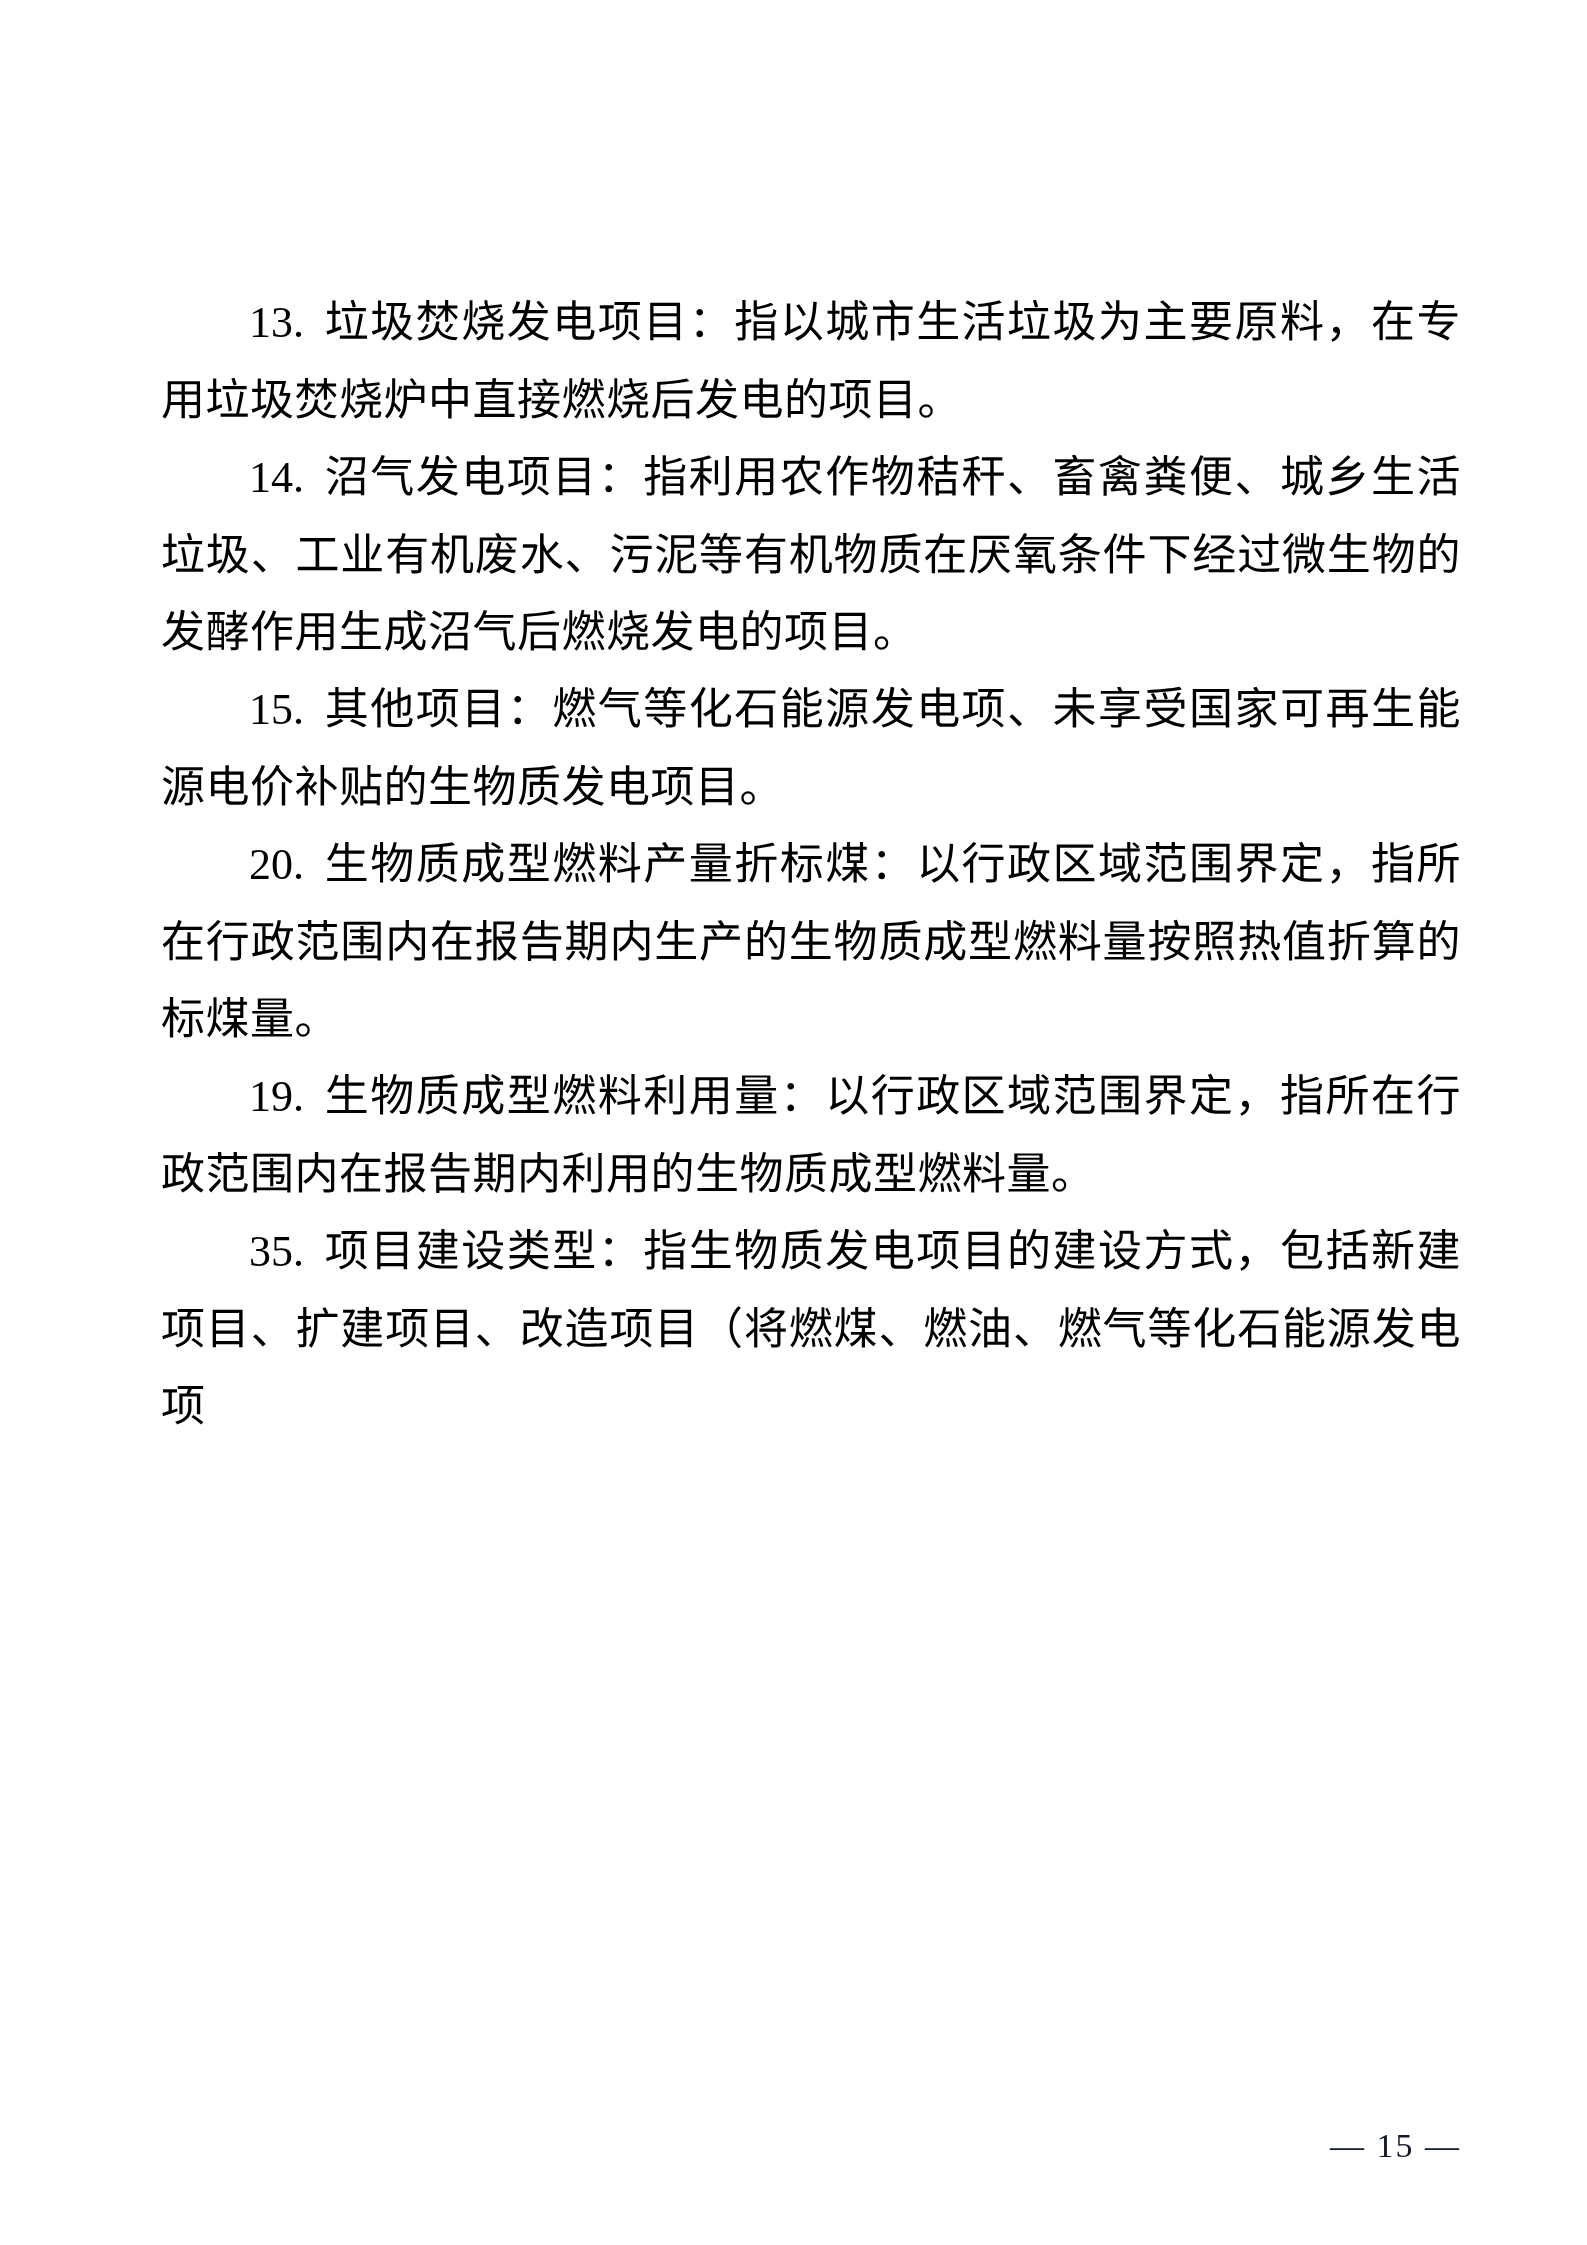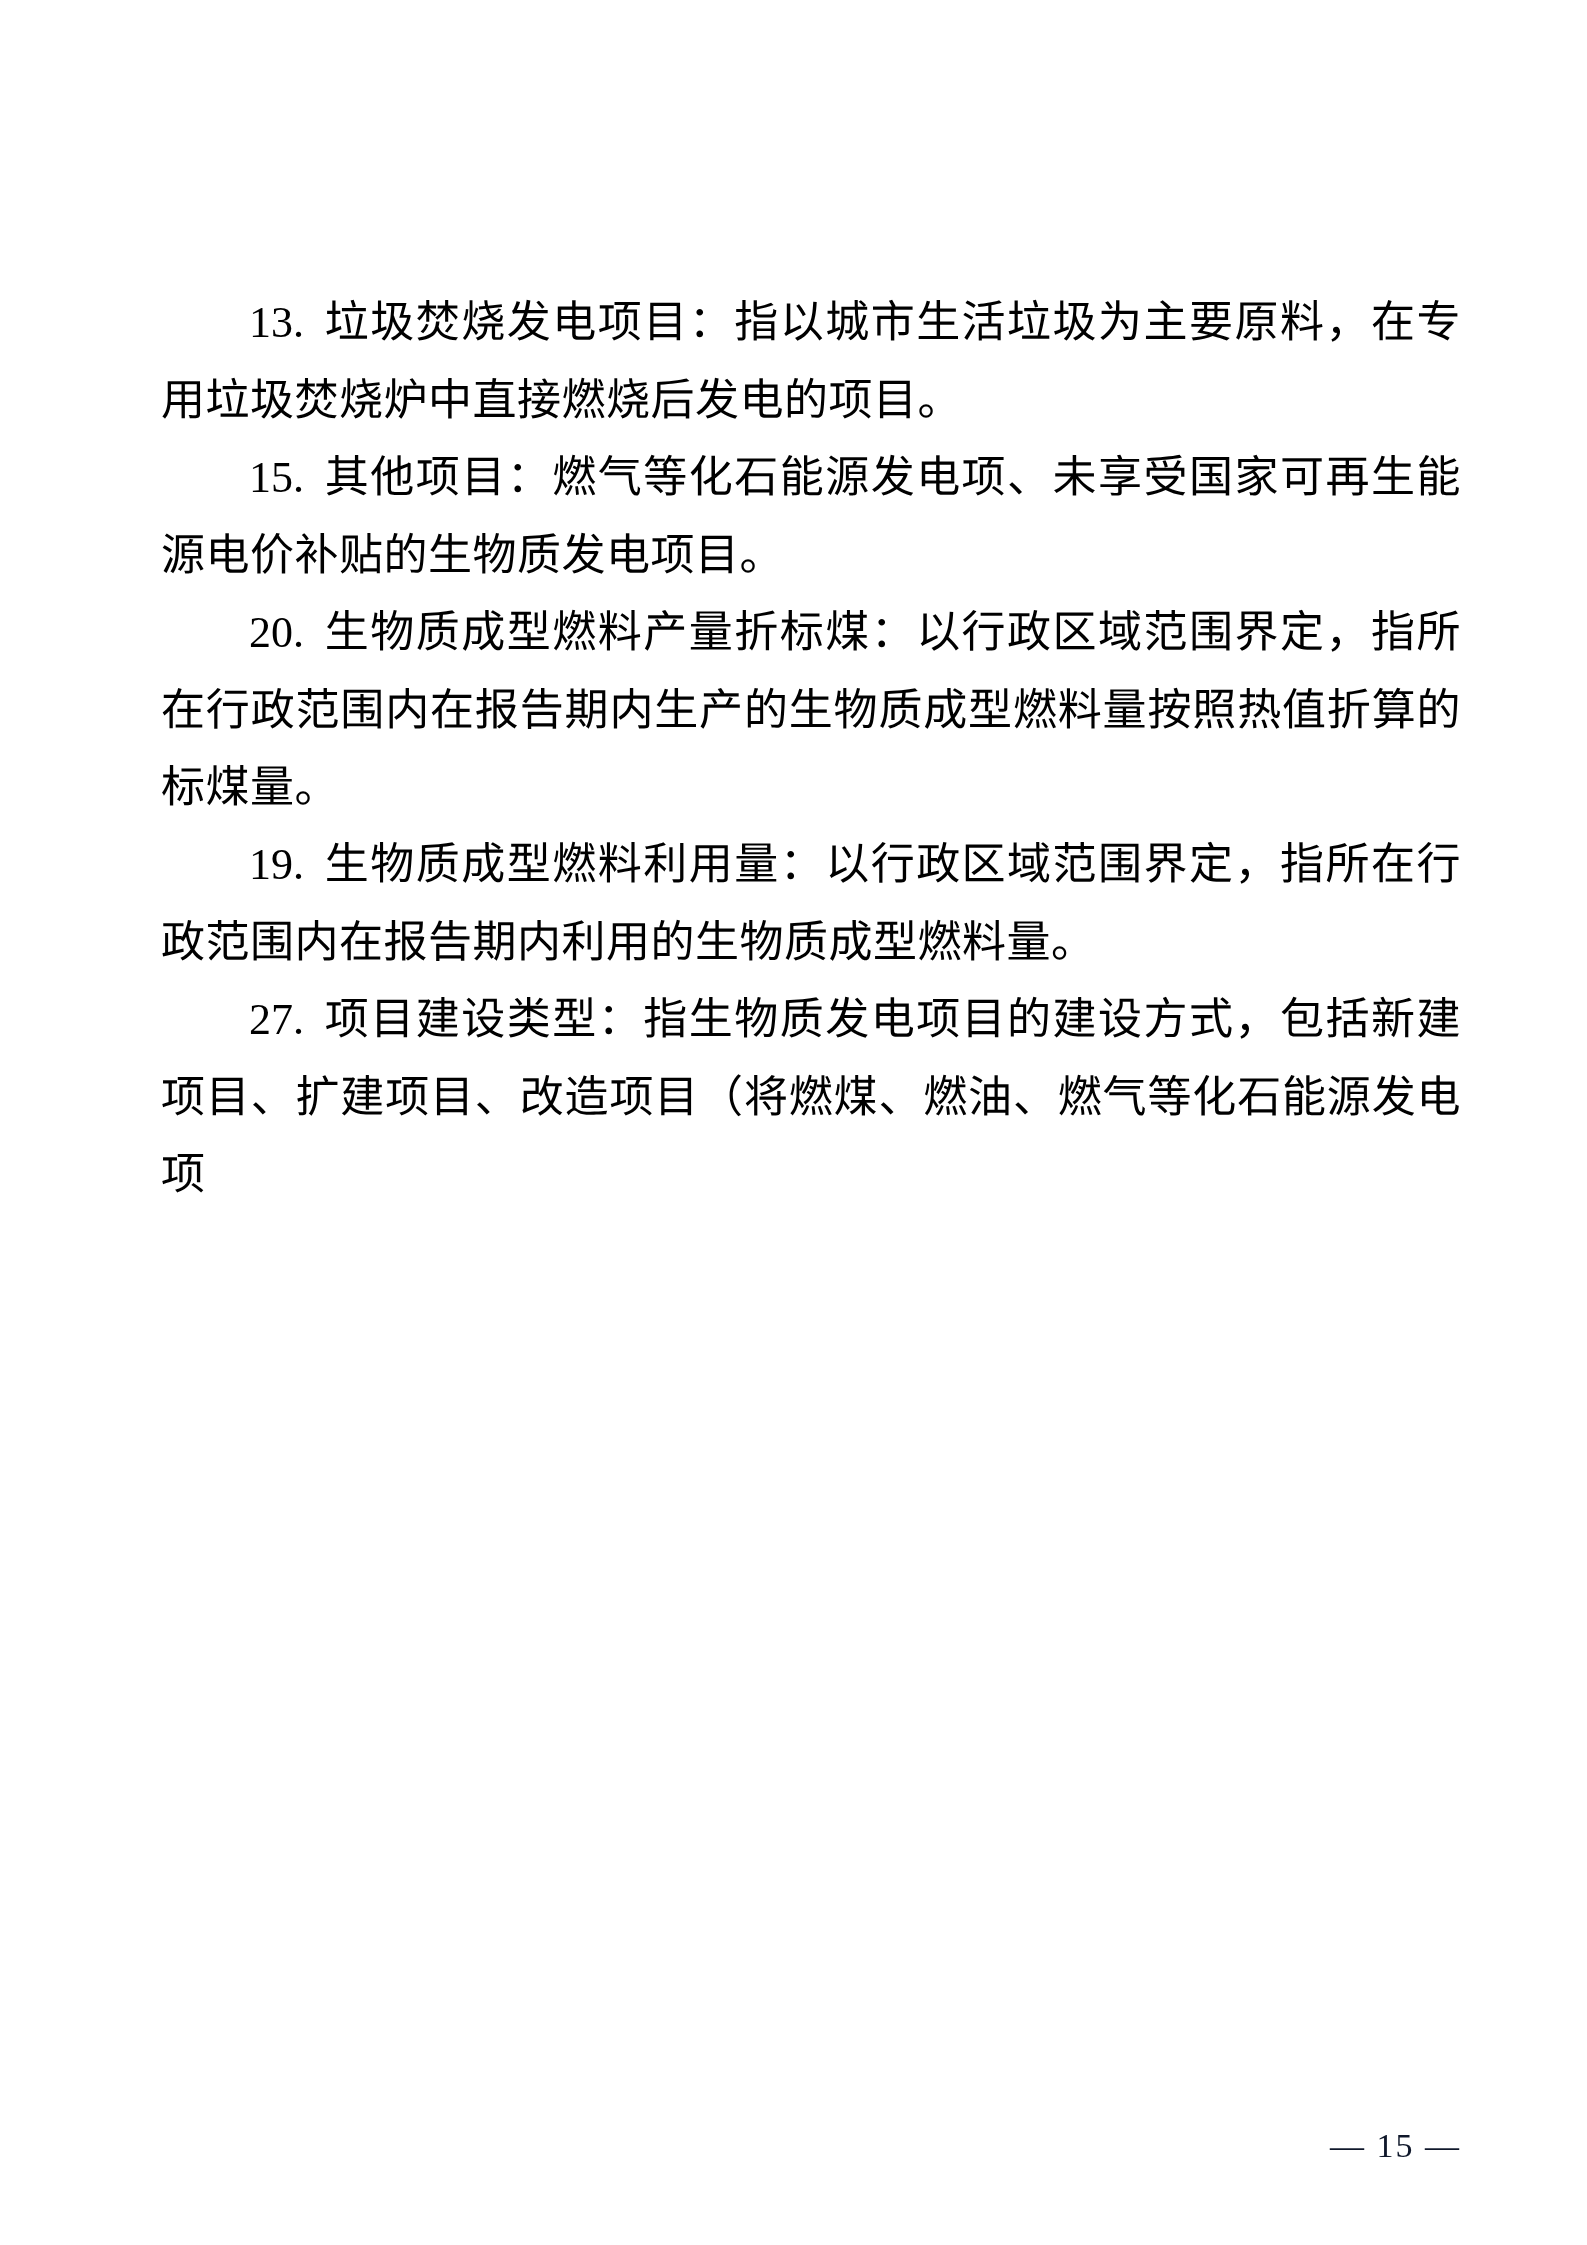--- a/index.html
+++ b/index.html
@@ -52,29 +52,30 @@
 </style>
 </head>
 <body>
 
 <div class="page">
 
   <div class="content">
 
     <p class="para"><span class="num">13.</span><span>垃圾焚烧发电项目：指以城市生活垃圾为主要原料，在专用垃圾焚烧炉中直接燃烧后发电的项目。</span></p>
 
+    <p class="para"><span class="num">14.</span><span>沼气发电项目：指利用农作物秸秆、畜禽粪便、城乡生活垃圾、工业有机废水、污泥等有机物质在厌氧条件下经过微生物的发酵作用生成沼气后燃烧发电的项目。</span></p>
 
     <p class="para"><span class="num">15.</span><span>其他项目：燃气等化石能源发电项、未享受国家可再生能源电价补贴的生物质发电项目。</span></p>
 
 
 
     <p class="para"><span class="num">20.</span><span>生物质成型燃料产量折标煤：以行政区域范围界定，指所在行政范围内在报告期内生产的生物质成型燃料量按照热值折算的标煤量。</span></p>
 
     <p class="para"><span class="num">19.</span><span>生物质成型燃料利用量：以行政区域范围界定，指所在行政范围内在报告期内利用的生物质成型燃料量。</span></p>
 
 
-    <p class="para"><span class="num">27.</span><span>项目建设类型：指生物质发电项目的建设方式，包括新建项目、扩建项目、改造项目（将燃煤、燃油、燃气等化石能源发电项</span></p>
+    <p class="para"><span class="num">35.</span><span>项目建设类型：指生物质发电项目的建设方式，包括新建项目、扩建项目、改造项目（将燃煤、燃油、燃气等化石能源发电项</span></p>
 
   </div>
 
   <div class="page-footer">— 15 —</div>
 
 </div>
 
 </body></html>

